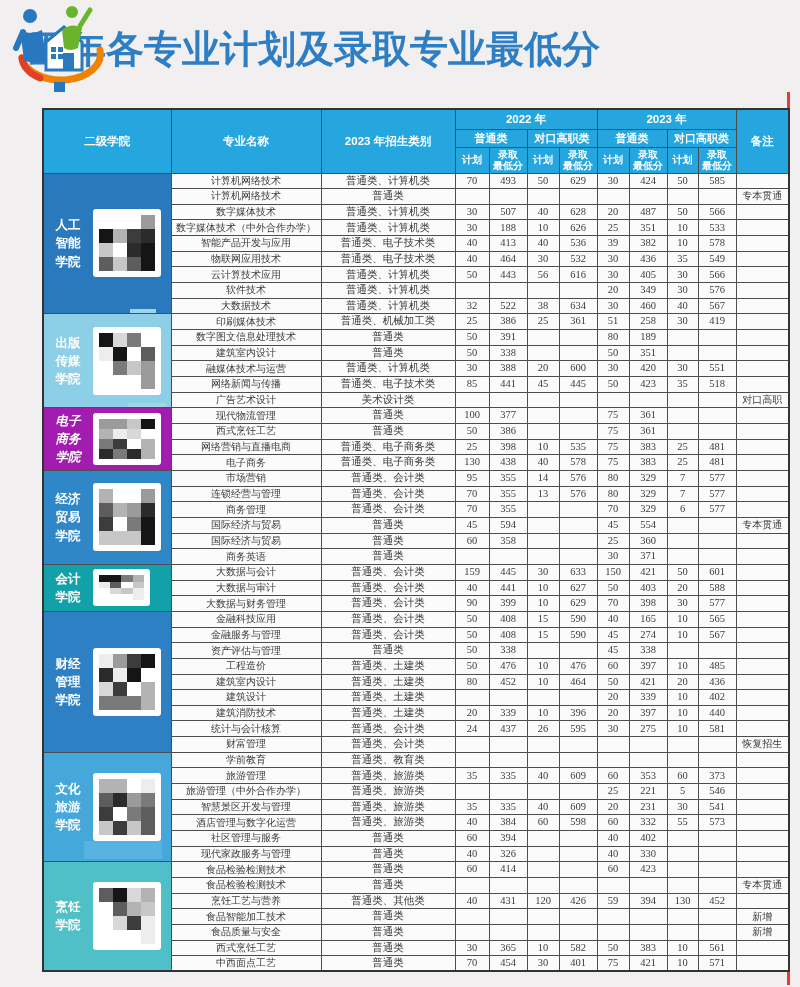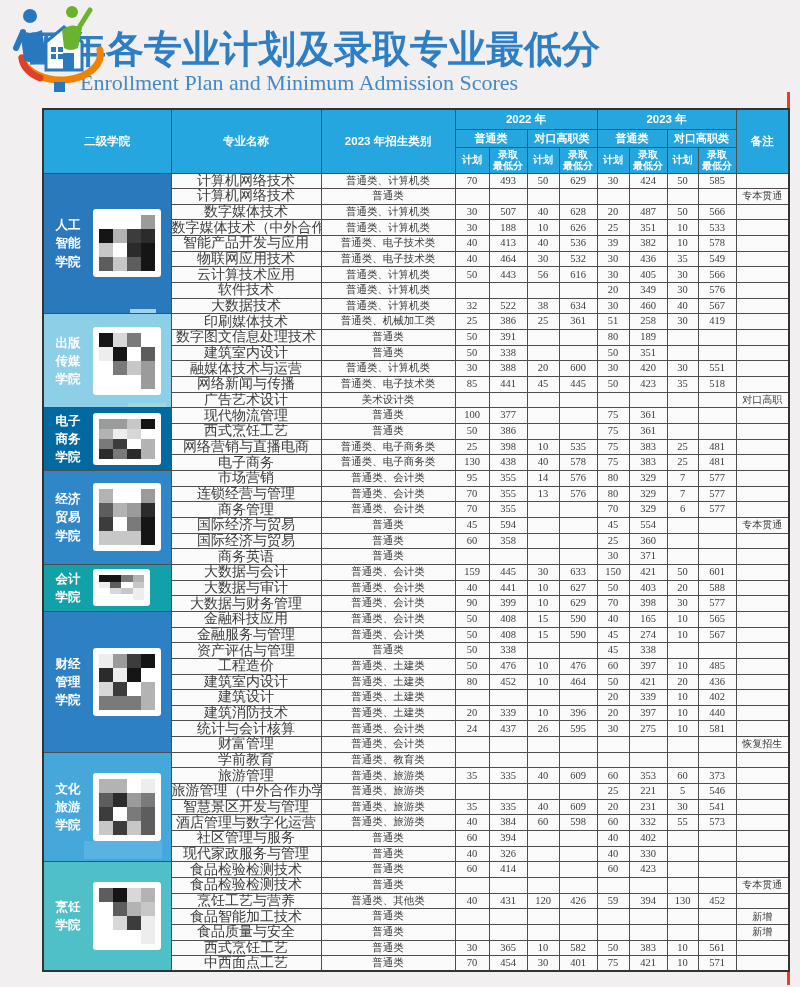--- a/index.html
+++ b/index.html
@@ -41,21 +41,21 @@
   }
   tr.h1 { height:20px; } tr.h1 th { font-size:11.5px; }
   tr.h2 { height:18px; } tr.h2 th { font-size:11px; }
   tr.h3 { height:26px; } tr.h3 th { font-size:10px; }
   .pre { white-space:pre-line; line-height:1.12; }
   tr.dr { height:15.66px; }
   tbody td {
     font-size:10.5px; color:#3b3b3b; text-align:center; vertical-align:middle;
     white-space:nowrap; line-height:1;
   }
-  td.major { font-size:14px; }
+  td.major { font-size:10px; }
   td.cat   { font-size:10.5px; }
   td.num   { font-size:10.5px; }
   td.remark{ font-size:10px; }
   td.college-cell { position:relative; padding:0; border:1px solid #4d4d4d; }
   .cwrap { position:absolute; inset:0; display:flex; align-items:center; }
   .cname {
     flex:0 0 48px; color:#fff; font-weight:bold; font-size:12.5px;
     font-family:"Liberation Sans","DejaVu Sans",sans-serif;
     line-height:1.45; text-align:center;
   }
@@ -63,21 +63,20 @@
   .mosaic { position:absolute; inset:6px; display:grid;
     grid-template-columns:repeat(4,1fr); grid-template-rows:repeat(4,1fr); }
   .mosaic i { display:block; }
   .artifact { position:absolute; z-index:2; }
 </style>
 </head>
 <body>
 
 <div class="page-header">
   <div class="main-title">五年各专业计划及录取专业最低分</div>
-  <div class="sub-title">Enrollment Plan and Minimum Admission Scores</div>
   <svg class="logo" viewBox="0 0 112 96">
     <path d="M16 56 A38 25 0 1 0 94 48" stroke="#ef8200" stroke-width="7" fill="none" stroke-linecap="round"></path>
     <path d="M16 56 A38 25 0 0 0 34 76" stroke="#e0402a" stroke-width="7" fill="none" stroke-linecap="round"></path>
     <path d="M40 40 L58 25 L76 40 L76 68 L40 68 Z" fill="#ffffff" stroke="#2b79bd" stroke-width="3"></path>
     <rect x="57" y="51" width="11" height="17" fill="#2b79bd"></rect>
     <rect x="45" y="45" width="5" height="5" fill="#2b79bd"></rect>
     <rect x="52" y="45" width="5" height="5" fill="#2b79bd"></rect>
     <rect x="45" y="52" width="5" height="5" fill="#2b79bd"></rect>
     <rect x="52" y="52" width="5" height="5" fill="#2b79bd"></rect>
     <circle cx="24" cy="14" r="7" fill="#2878bf"></circle>
@@ -388,21 +387,21 @@
           <td class="num"></td>
           <td class="num"></td>
           <td class="num"></td>
           <td class="num"></td>
           <td class="num"></td>
           <td class="num"></td>
           <td class="num"></td>
           <td class="remark">对口高职</td>
         </tr>
         <tr class="dr">
-          <td rowspan="4" class="college-cell" style="background: #0369a1;">
+          <td rowspan="4" class="college-cell" style="background: #a21caf; font-style: italic;">
             <div class="cwrap">
               <div class="cname">
                 <div>电子</div>
                 <div>商务</div>
                 <div>学院</div>
               </div>
               <div class="qr" style="height: 52.64px; width: 68px;">
                 <div class="mosaic">
                   <i style="background: rgb(155, 155, 155);"></i>
                   <i style="background: rgb(155, 155, 155);"></i>

